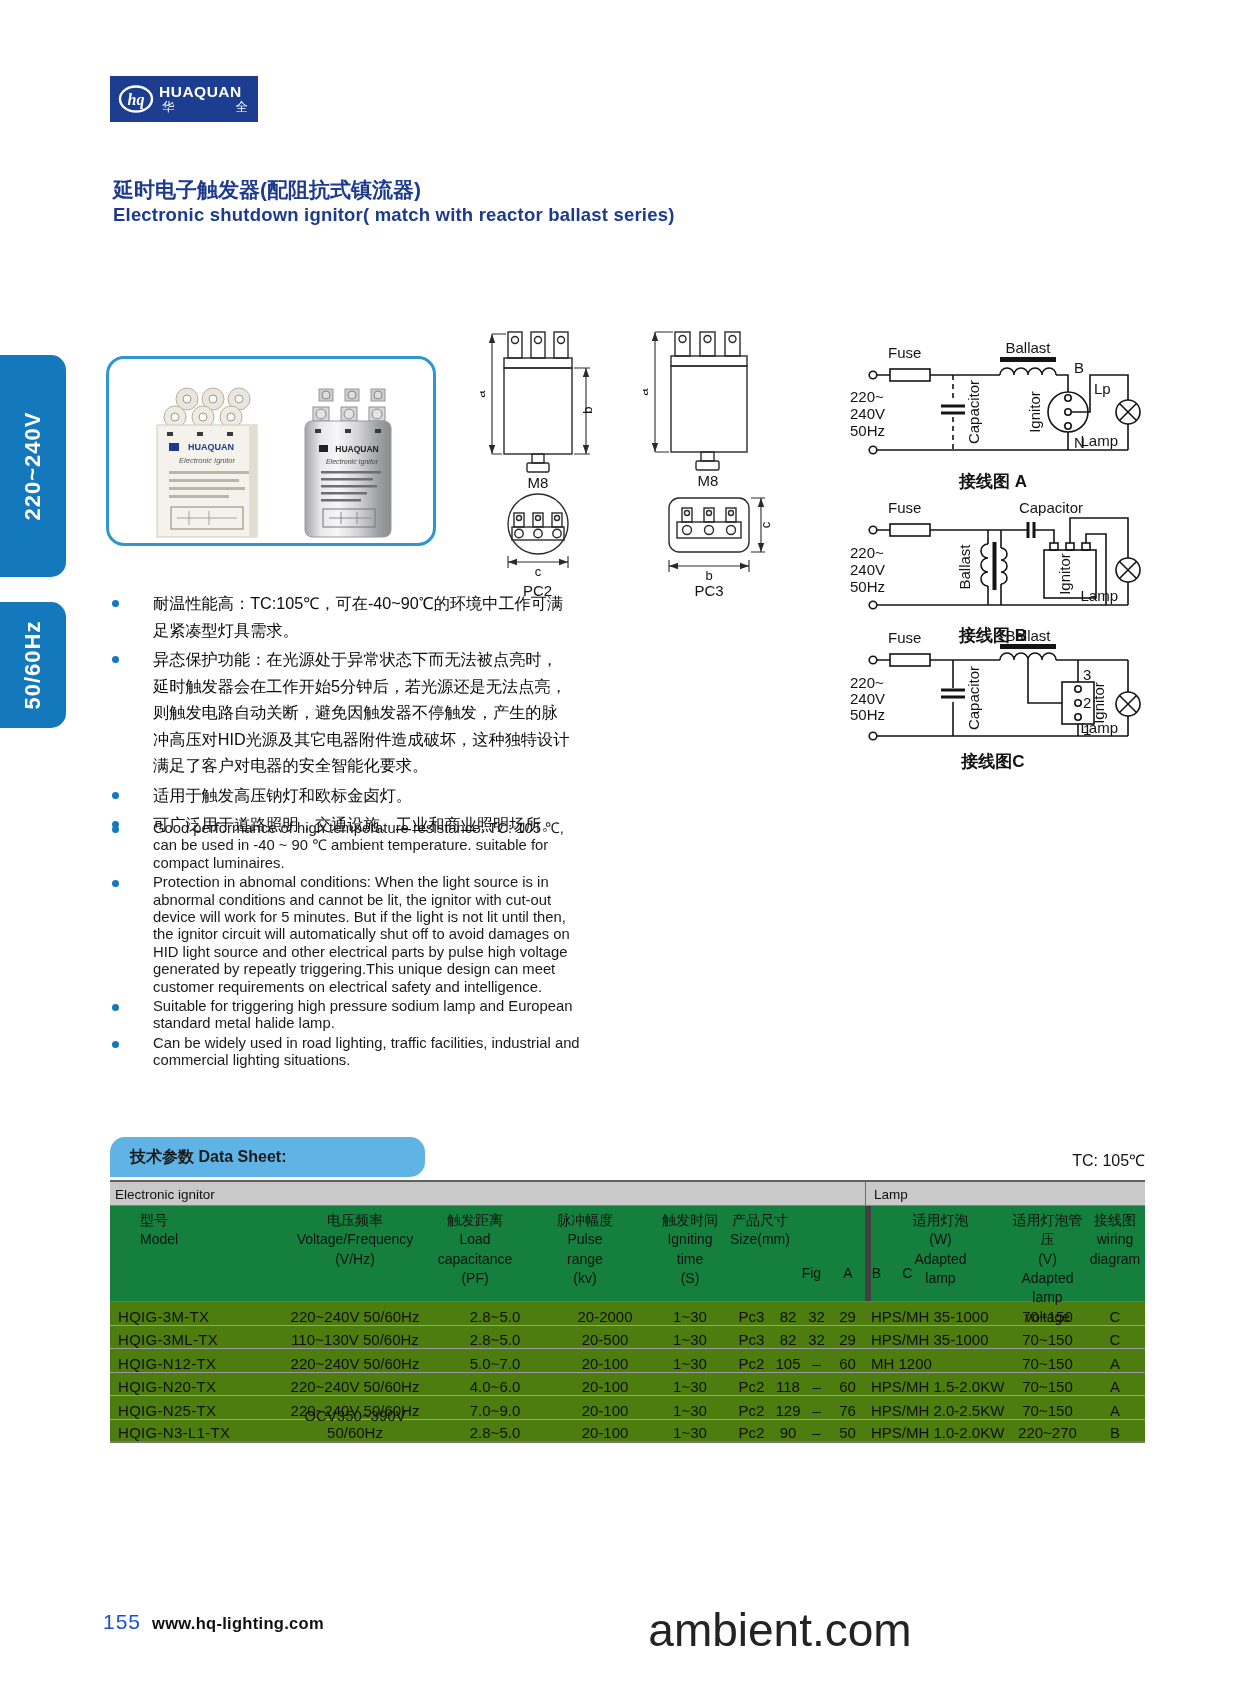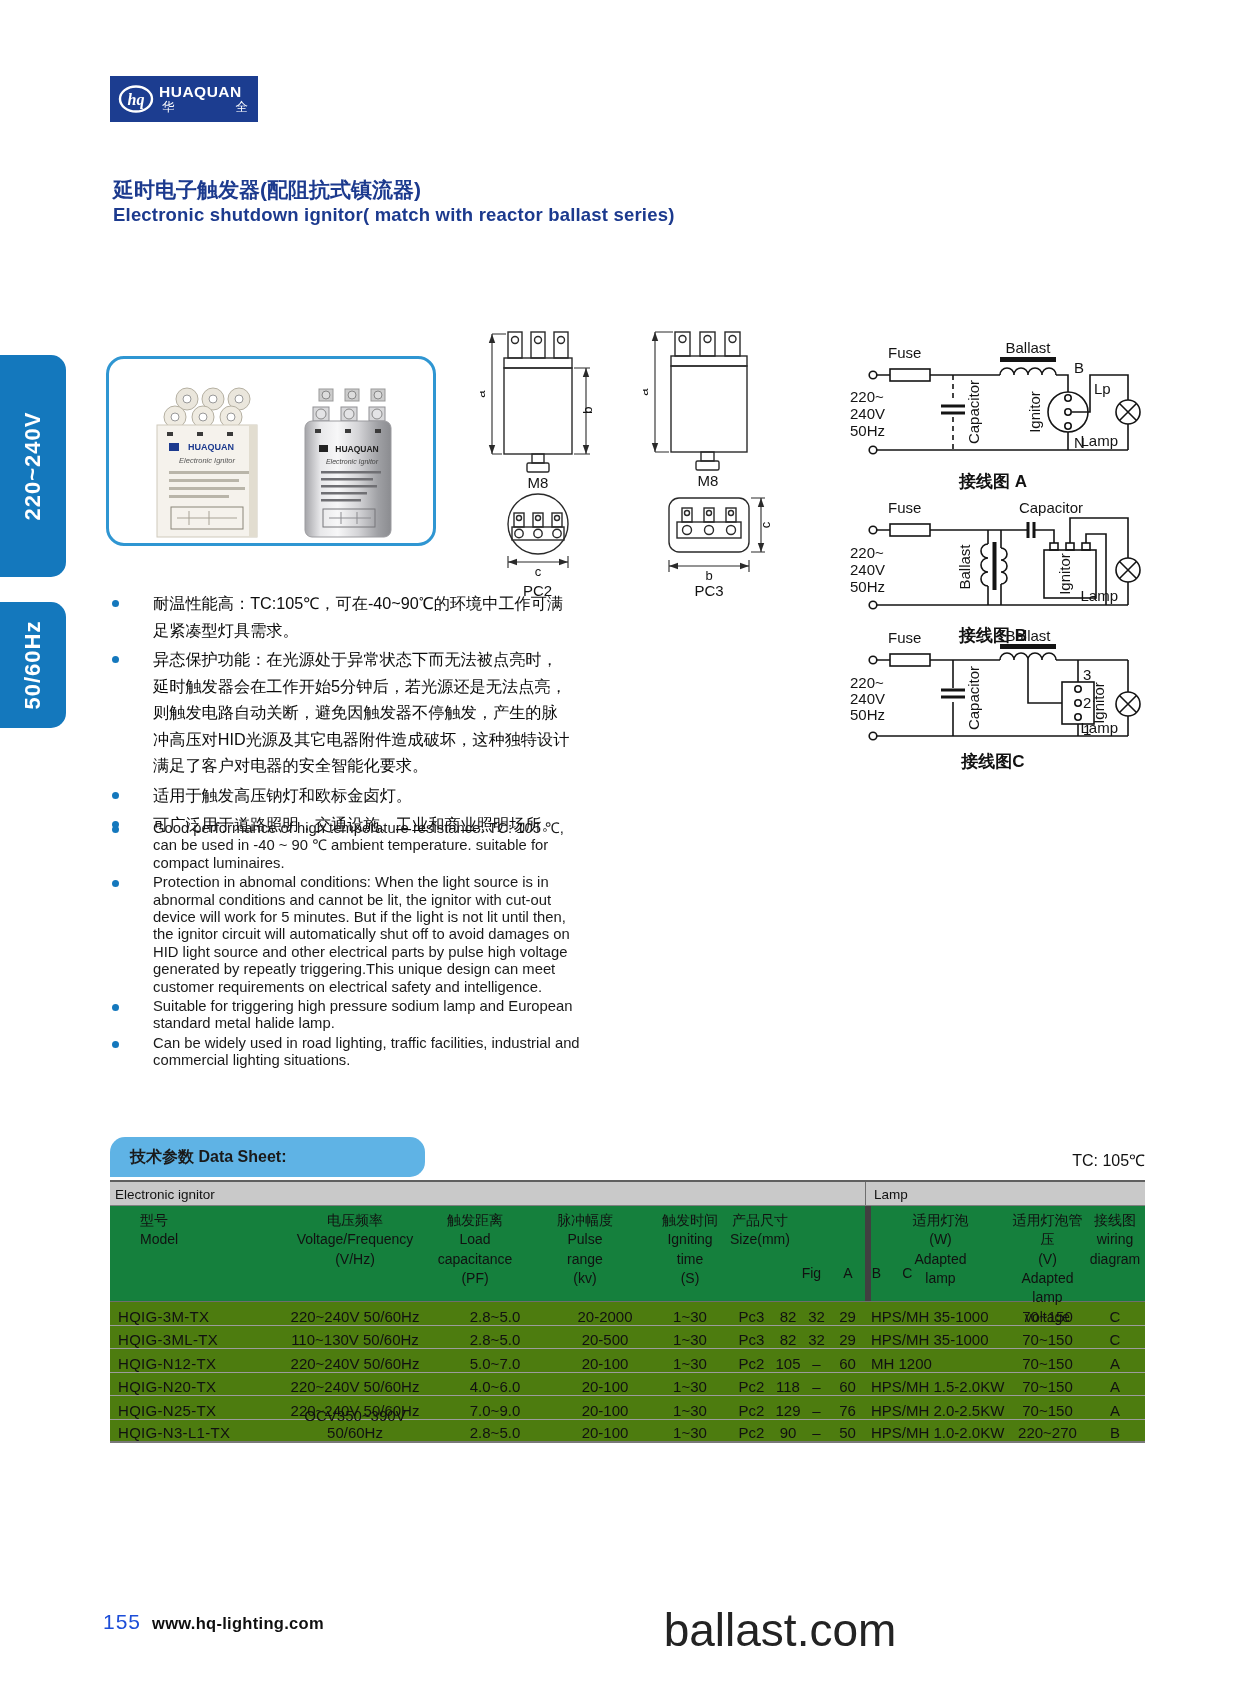--- a/index.html
+++ b/index.html
@@ -541,15 +541,15 @@
       <div class="rc s3">–</div>
       <div class="rc s4">50</div>
       <div class="rc c10">HPS/MH 1.0-2.0KW</div>
       <div class="rc c11">220~270</div>
       <div class="rc c12">B</div>
     </div>
   </div>
 
   <div class="page-num">155</div>
   <div class="website">www.hq-lighting.com</div>
-  <div class="watermark">ballast.com</div>
+  <div class="watermark">ambient.com</div>
 
 </div>
 
 </body></html>

